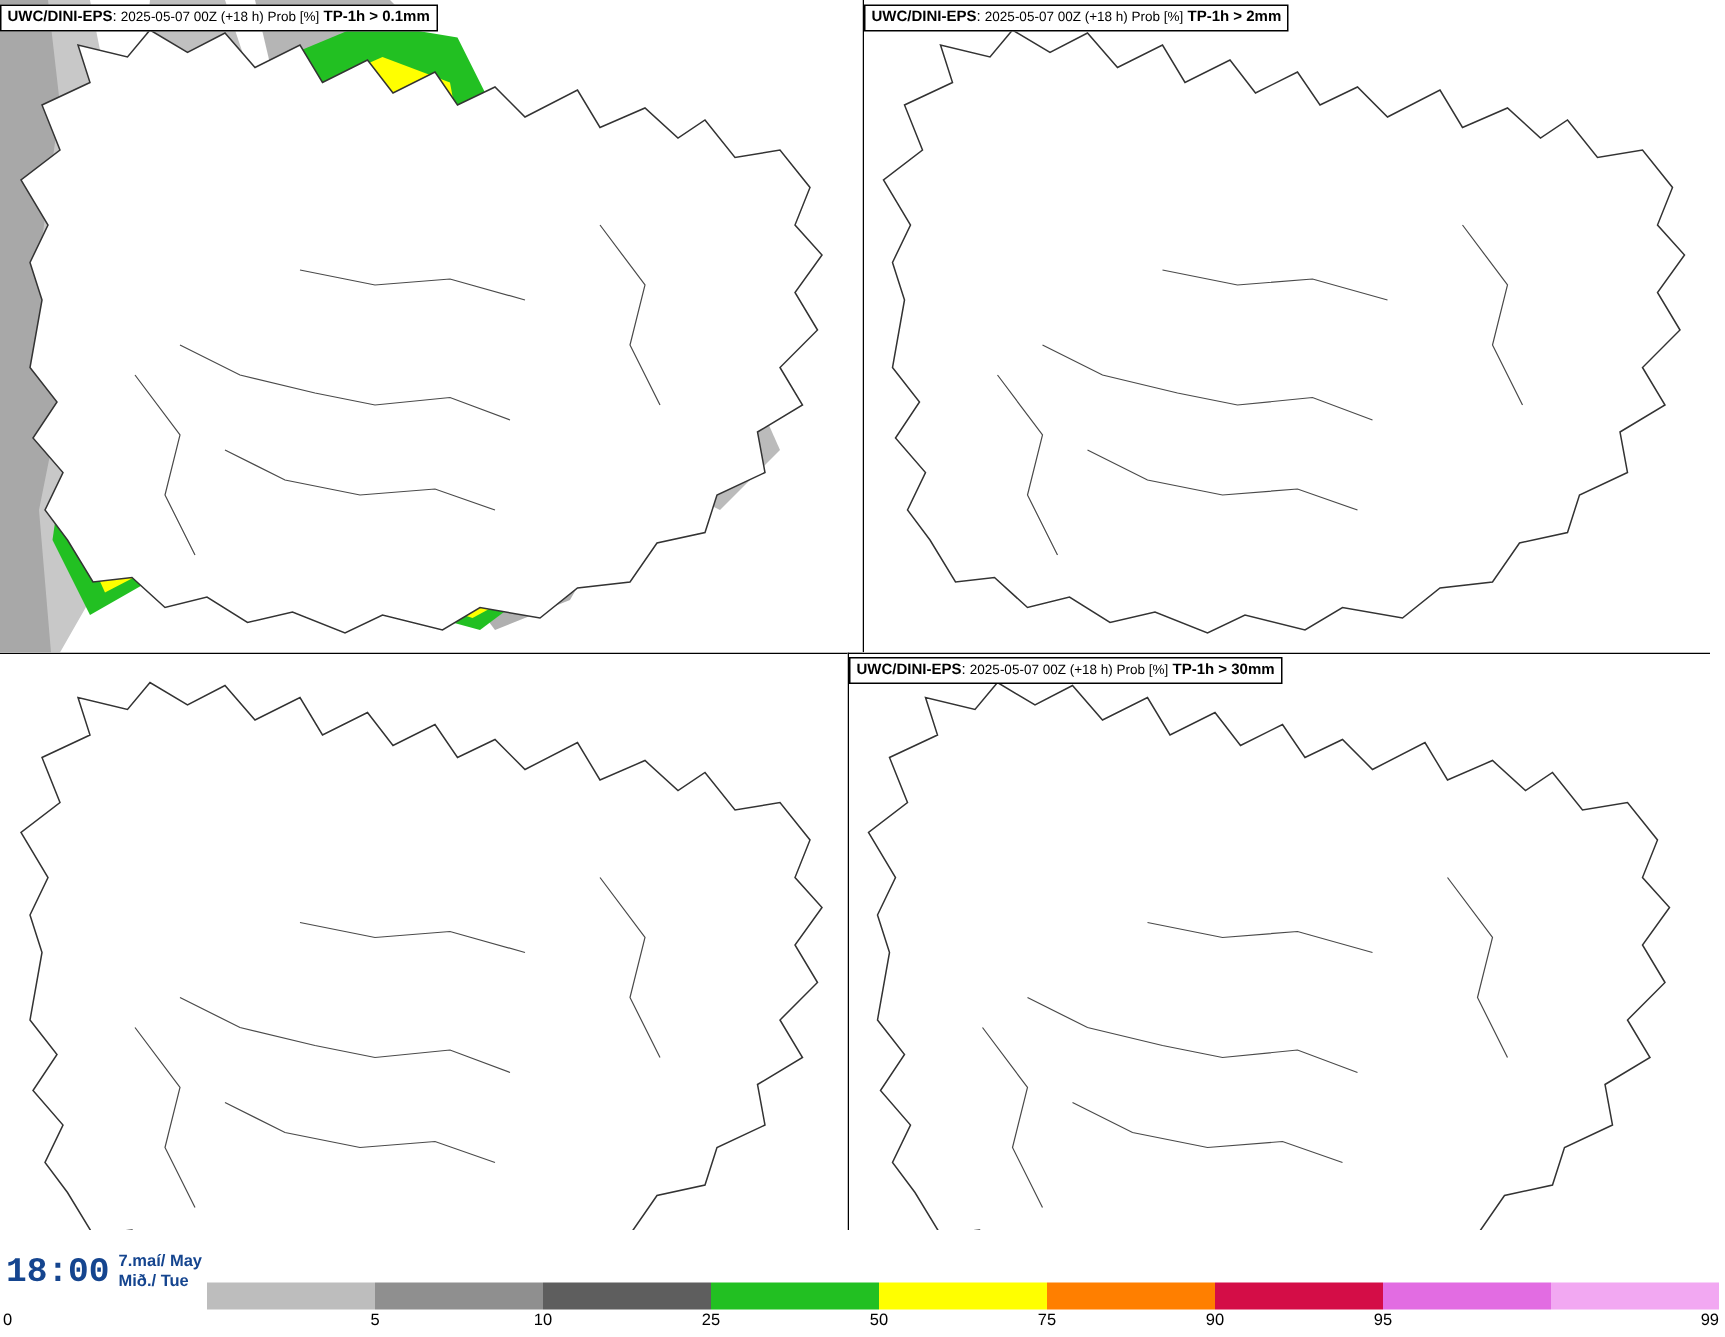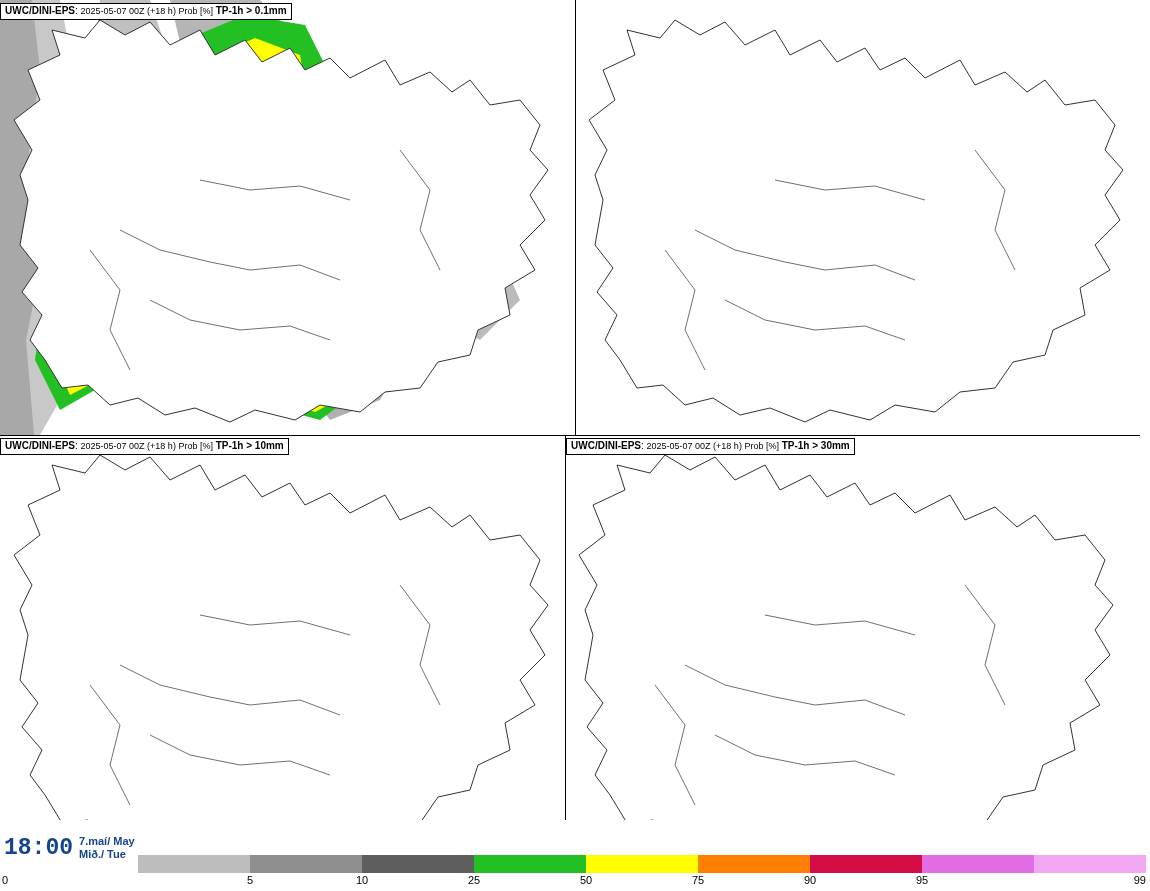--- a/index.html
+++ b/index.html
@@ -177,38 +177,38 @@
         <g>
           <path class="coast-main" fill="none" d="M28 200 L20 175 L32 150 L14 120 L40 100 L28 70 L60 55 L52 30 L85 38 L100 20 L125 35 L150 22 L170 45 L200 30 L215 55 L245 40 L262 62 L290 48 L305 70 L330 58 L350 78 L385 60 L400 85 L430 72 L452 92 L470 80 L490 105 L520 100 L540 125 L530 150 L548 170 L530 195 L545 220 L520 245 L535 270 L505 288 L510 315 L478 330 L470 355 L438 362 L420 388 L385 392 L360 412 L320 405 L295 420 L255 410 L230 422 L195 408 L165 415 L138 398 L110 405 L88 385 L62 388 L45 360 L30 340 L42 315 L22 292 L38 268 L20 245 Z"></path>
           <path class="coast" d="M120 230 L160 250 L210 262 L250 270 L300 265 L340 280"></path>
           <path class="coast" d="M150 300 L190 320 L240 330 L290 326 L330 340"></path>
           <path class="coast" d="M200 180 L250 190 L300 186 L350 200"></path>
           <path class="coast" d="M90 250 L120 290 L110 330 L130 370"></path>
           <path class="coast" d="M400 150 L430 190 L420 230 L440 270"></path>
         </g>
       </svg>
     </div>
+    <div class="title-box">
+      <span class="model">UWC/DINI-EPS</span><span>: </span><span class="run">2025-05-07 00Z (+18 h) Prob [%]</span> <span class="thr">TP-1h &gt; 2mm</span>
+    </div>
   </div>
 
   <div class="panel p2">
     <div class="divider-h"></div>
     <div class="mapwrap">
       <svg class="map" viewBox="0 0 575 435" preserveAspectRatio="none">
         <g>
           <path class="coast-main" fill="none" d="M28 200 L20 175 L32 150 L14 120 L40 100 L28 70 L60 55 L52 30 L85 38 L100 20 L125 35 L150 22 L170 45 L200 30 L215 55 L245 40 L262 62 L290 48 L305 70 L330 58 L350 78 L385 60 L400 85 L430 72 L452 92 L470 80 L490 105 L520 100 L540 125 L530 150 L548 170 L530 195 L545 220 L520 245 L535 270 L505 288 L510 315 L478 330 L470 355 L438 362 L420 388 L385 392 L360 412 L320 405 L295 420 L255 410 L230 422 L195 408 L165 415 L138 398 L110 405 L88 385 L62 388 L45 360 L30 340 L42 315 L22 292 L38 268 L20 245 Z"></path>
           <path class="coast" d="M120 230 L160 250 L210 262 L250 270 L300 265 L340 280"></path>
           <path class="coast" d="M150 300 L190 320 L240 330 L290 326 L330 340"></path>
           <path class="coast" d="M200 180 L250 190 L300 186 L350 200"></path>
           <path class="coast" d="M90 250 L120 290 L110 330 L130 370"></path>
           <path class="coast" d="M400 150 L430 190 L420 230 L440 270"></path>
         </g>
       </svg>
-    </div>
-    <div class="title-box">
-      <span class="model">UWC/DINI-EPS</span><span>: </span><span class="run">2025-05-07 00Z (+18 h) Prob [%]</span> <span class="thr">TP-1h &gt; 10mm</span>
     </div>
   </div>
 
   <div class="panel p3">
     <div class="divider-h"></div>
     <div class="divider-v"></div>
     <div class="mapwrap">
       <svg class="map" viewBox="0 0 575 435" preserveAspectRatio="none">
         <g>
           <path class="coast-main" fill="none" d="M28 200 L20 175 L32 150 L14 120 L40 100 L28 70 L60 55 L52 30 L85 38 L100 20 L125 35 L150 22 L170 45 L200 30 L215 55 L245 40 L262 62 L290 48 L305 70 L330 58 L350 78 L385 60 L400 85 L430 72 L452 92 L470 80 L490 105 L520 100 L540 125 L530 150 L548 170 L530 195 L545 220 L520 245 L535 270 L505 288 L510 315 L478 330 L470 355 L438 362 L420 388 L385 392 L360 412 L320 405 L295 420 L255 410 L230 422 L195 408 L165 415 L138 398 L110 405 L88 385 L62 388 L45 360 L30 340 L42 315 L22 292 L38 268 L20 245 Z"></path>

